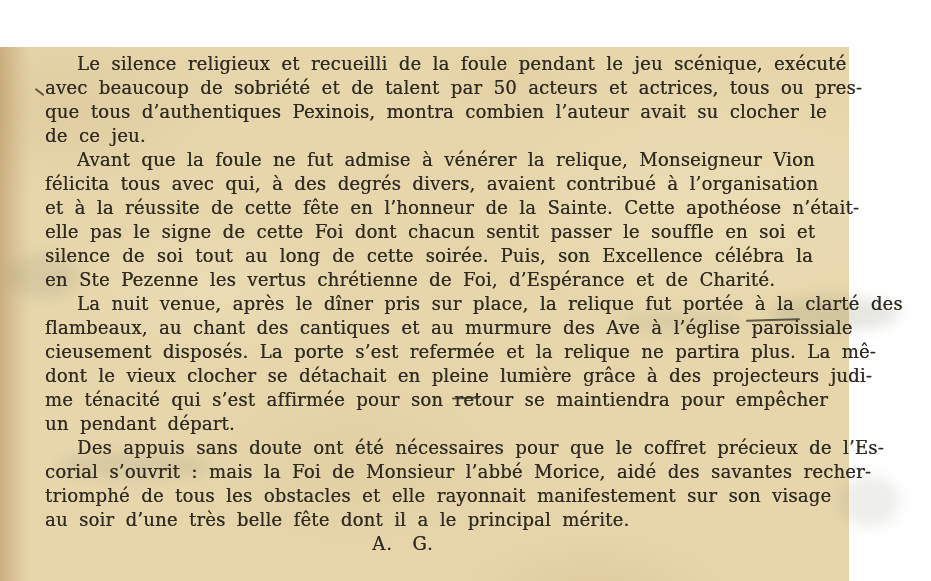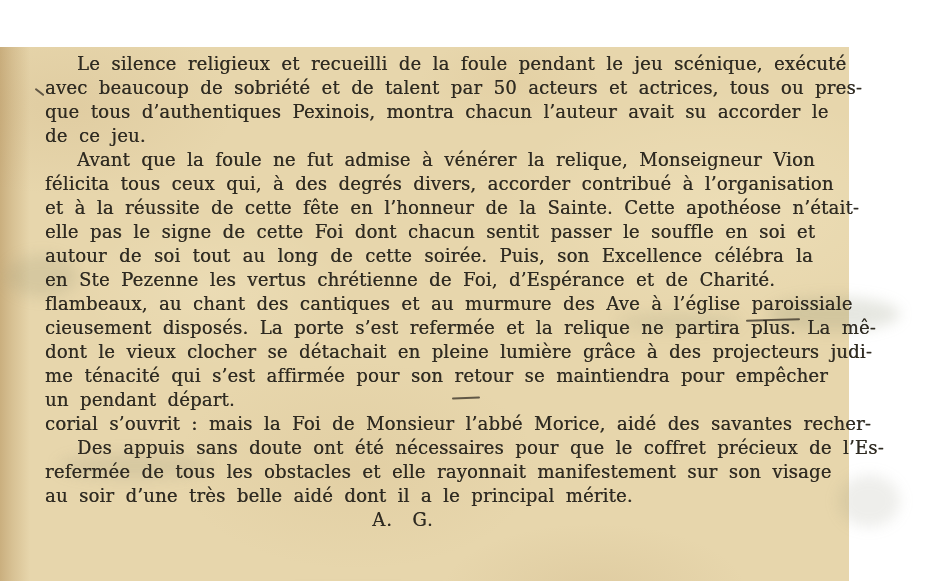--- a/index.html
+++ b/index.html
@@ -107,46 +107,47 @@
   <div class="ghost g3"></div>
   <div class="ghost g4"></div>
   <div class="ghost g5"></div>
   <div class="ghost g6"></div>
 
   <div class="text-block">
 
     <p class="para">
       <span class="line indent" style="display:block">Le silence religieux et recueilli de la foule pendant le jeu scénique, exécuté</span>
       <span class="line" style="display:block">avec beaucoup de sobriété et de talent par 50 acteurs et actrices, tous ou pres-</span>
-      <span class="line" style="display:block">que tous d’authentiques Pexinois, montra chacun l’auteur avait su accorder le</span>
+      <span class="line" style="display:block">que tous d’authentiques Pexinois, montra combien l’auteur avait su clocher le</span>
       <span class="line last" style="display:block">de ce jeu.</span>
     </p>
 
     <p class="para">
       <span class="line indent" style="display:block">Avant que la foule ne fut admise à vénérer la relique, Monseigneur Vion</span>
-      <span class="line" style="display:block">félicita tous ceux qui, à des degrés divers, accorder contribué à l’organisation</span>
+      <span class="line" style="display:block">félicita tous avec qui, à des degrés divers, avaient contribué à l’organisation</span>
       <span class="line" style="display:block">et à la réussite de cette fête en l’honneur de la Sainte. Cette apothéose n’était-</span>
       <span class="line" style="display:block">elle pas le signe de cette Foi dont chacun sentit passer le souffle en soi et</span>
-      <span class="line" style="display:block">autour de soi tout au long de cette soirée. Puis, son Excellence célébra la</span>
+      <span class="line" style="display:block">silence de soi tout au long de cette soirée. Puis, son Excellence célébra la</span>
       <span class="line last" style="display:block">en Ste Pezenne les vertus chrétienne de Foi, d’Espérance et de Charité.</span>
     </p>
 
     <p class="para">
+      <span class="line indent" style="display:block">La nuit venue, après le dîner pris sur place, la relique fut portée à la clarté des</span>
       <span class="line" style="display:block">flambeaux, au chant des cantiques et au murmure des Ave à l’église paroissiale</span>
       <span class="line" style="display:block">cieusement disposés. La porte s’est refermée et la relique ne partira plus. La mê-</span>
       <span class="line" style="display:block">dont le vieux clocher se détachait en pleine lumière grâce à des projecteurs judi-</span>
       <span class="line" style="display:block">me ténacité qui s’est affirmée pour son retour se maintiendra pour empêcher</span>
       <span class="line last" style="display:block">un pendant départ.</span>
     </p>
 
     <p class="para">
+      <span class="line indent" style="display:block">Des appuis sans doute ont été nécessaires pour que le coffret précieux de l’Es-</span>
       <span class="line" style="display:block">corial s’ouvrit : mais la Foi de Monsieur l’abbé Morice, aidé des savantes recher-</span>
-      <span class="line indent" style="display:block">Des appuis sans doute ont été nécessaires pour que le coffret précieux de l’Es-</span>
-      <span class="line" style="display:block">refermée de tous les obstacles et elle rayonnait manifestement sur son visage</span>
-      <span class="line last" style="display:block">au soir d’une très belle aidé dont il a le principal mérite.</span>
+      <span class="line" style="display:block">triomphé de tous les obstacles et elle rayonnait manifestement sur son visage</span>
+      <span class="line last" style="display:block">au soir d’une très belle fête dont il a le principal mérite.</span>
     </p>
 
     <div class="signature">A. G.</div>
 
   </div>
 
   <div class="ink-bar charite-overline"></div>
   <div class="ink-bar detachait-overline"></div>
   <div class="ink-bar stray-accent"></div>
 

